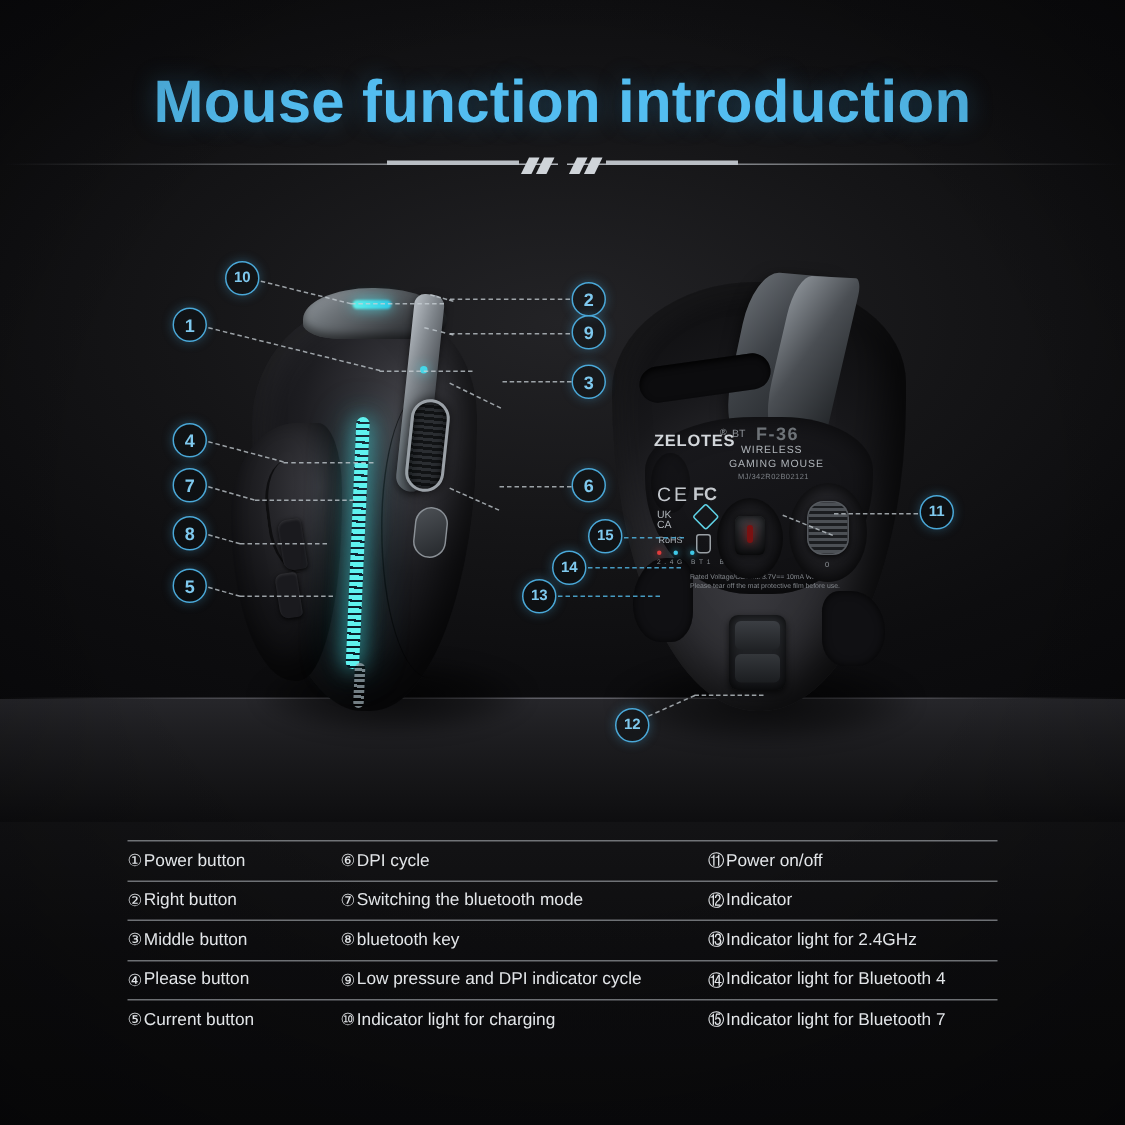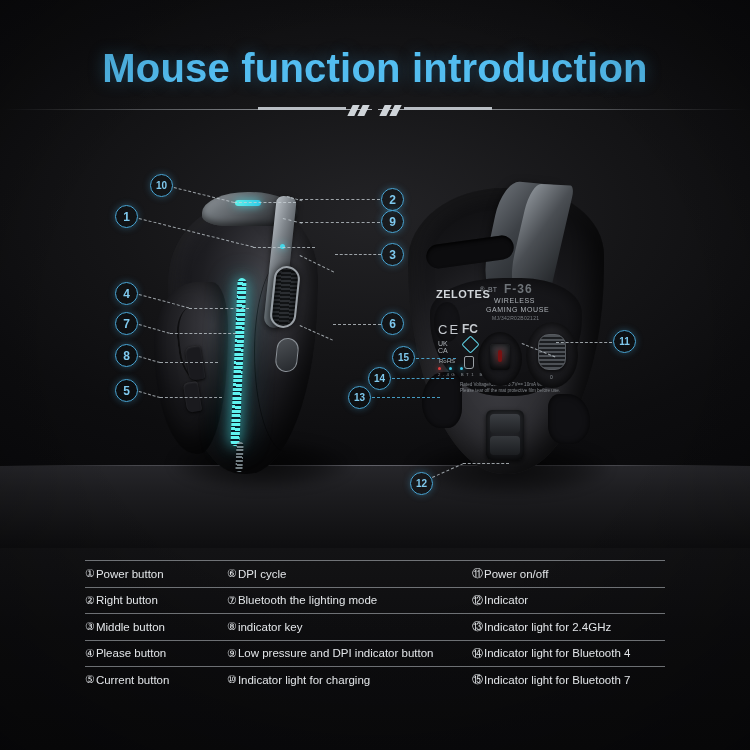--- a/index.html
+++ b/index.html
@@ -451,53 +451,53 @@
     </div>
     <div class="legend-rule"></div>
 
     <div class="legend-row">
       <div class="legend-cell c1">
           <span class="num">②</span>
           <span>Right button</span>
         </div>
       <div class="legend-cell c2">
           <span class="num">⑦</span>
-          <span>Bluetooth the lighting mode</span>
+          <span>Switching the bluetooth mode</span>
         </div>
       <div class="legend-cell c3">
           <span class="num">⑫</span>
           <span>Indicator</span>
         </div>
     </div>
     <div class="legend-rule"></div>
 
     <div class="legend-row">
       <div class="legend-cell c1">
           <span class="num">③</span>
           <span>Middle button</span>
         </div>
       <div class="legend-cell c2">
           <span class="num">⑧</span>
-          <span>indicator key</span>
+          <span>bluetooth key</span>
         </div>
       <div class="legend-cell c3">
           <span class="num">⑬</span>
           <span>Indicator light for 2.4GHz</span>
         </div>
     </div>
     <div class="legend-rule"></div>
 
     <div class="legend-row">
       <div class="legend-cell c1">
           <span class="num">④</span>
           <span>Please button</span>
         </div>
       <div class="legend-cell c2">
           <span class="num">⑨</span>
-          <span>Low pressure and DPI indicator button</span>
+          <span>Low pressure and DPI indicator cycle</span>
         </div>
       <div class="legend-cell c3">
           <span class="num">⑭</span>
           <span>Indicator light for Bluetooth 4</span>
         </div>
     </div>
     <div class="legend-rule"></div>
 
     <div class="legend-row">
       <div class="legend-cell c1">

